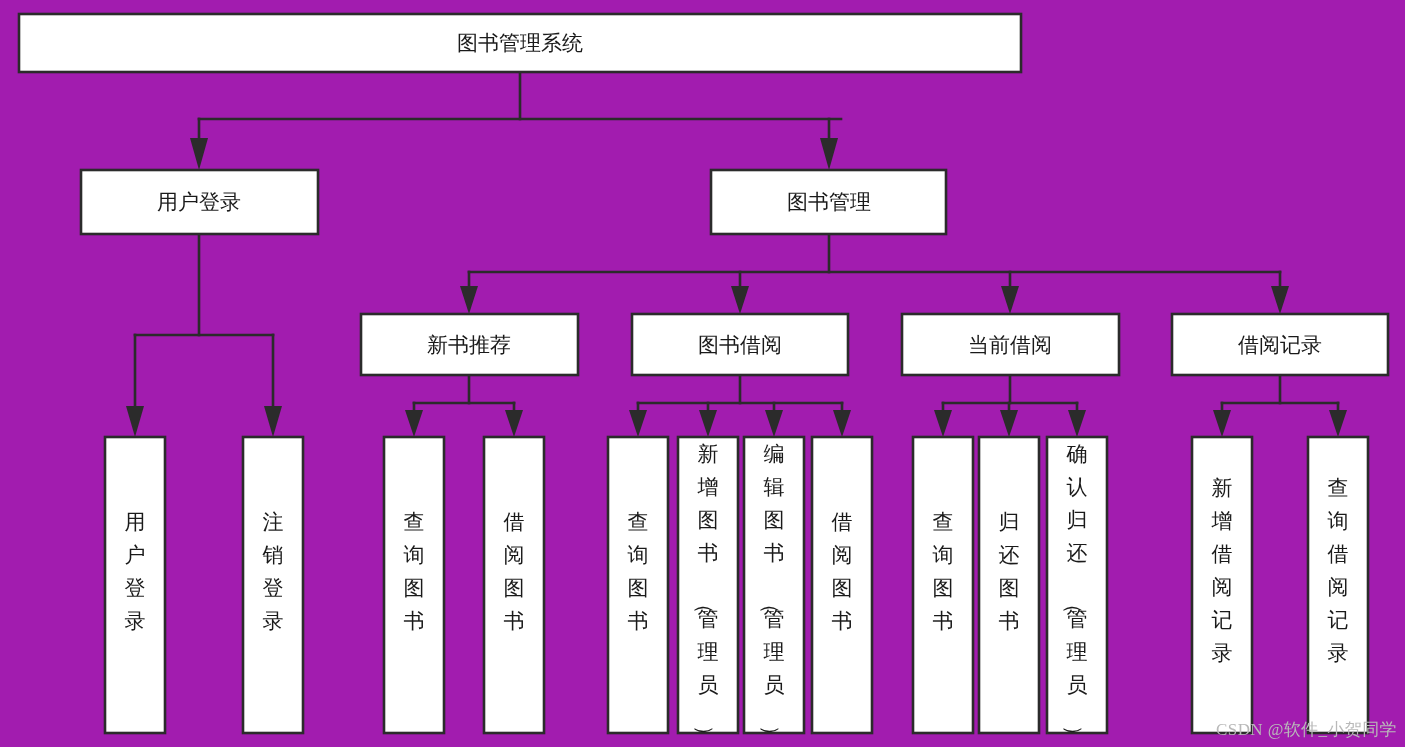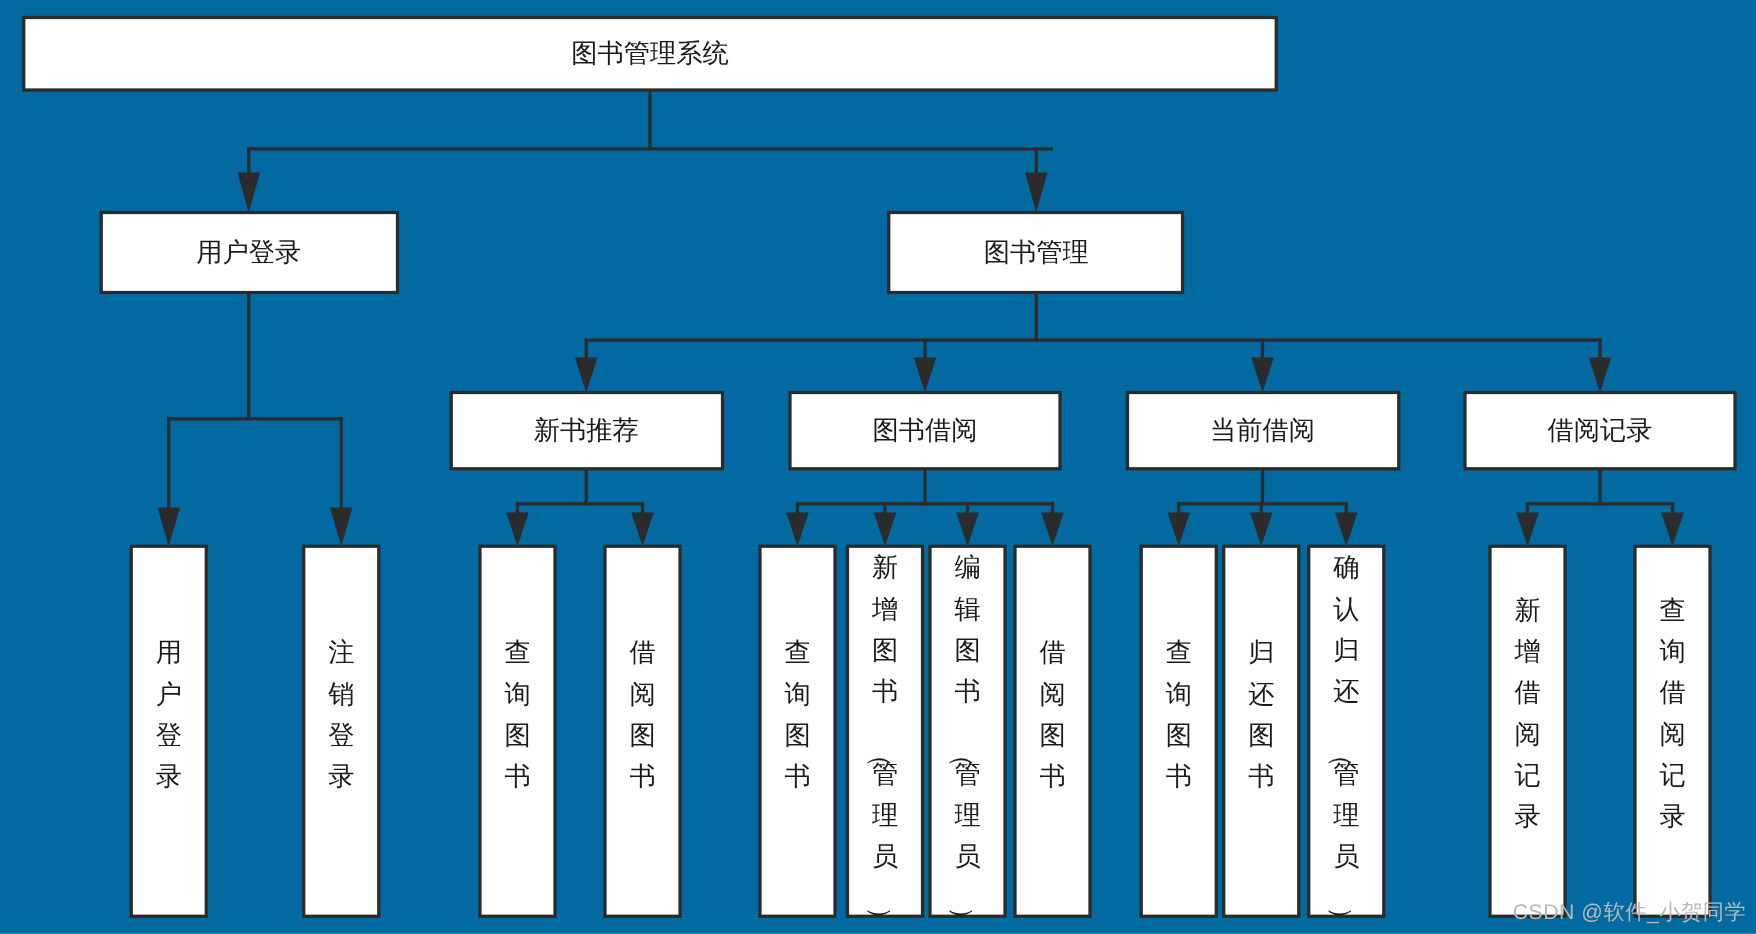--- a/index.html
+++ b/index.html
@@ -10,21 +10,21 @@
   body {
     width: 1405px;
     height: 747px;
     font-family: "Liberation Sans", "DejaVu Sans", sans-serif;
     overflow: hidden;
   }
   #diagram-root {
     position: relative;
     width: 1405px;
     height: 747px;
-    background: #0369a1;
+    background: #a21caf;
   }
   svg#flow {
     position: absolute;
     left: 0;
     top: 0;
     width: 1405px;
     height: 747px;
     display: block;
   }
   .node-box {
@@ -54,21 +54,21 @@
     font-family: "Liberation Sans", "DejaVu Sans", sans-serif;
     font-size: 21px;
     text-anchor: middle;
   }
   .watermark {
     position: absolute;
     right: 8px;
     bottom: 6px;
     color: #b9b9b9;
     font-size: 17px;
-    font-family: Liberation Sans, sans-serif;
+    font-family: Liberation Serif, serif;
     white-space: nowrap;
     letter-spacing: 0.4px;
   }
 </style>
 </head>
 <body>
 
 <div id="diagram-root">
 
   <svg id="flow" viewBox="0 0 1405 747" xmlns="http://www.w3.org/2000/svg">

